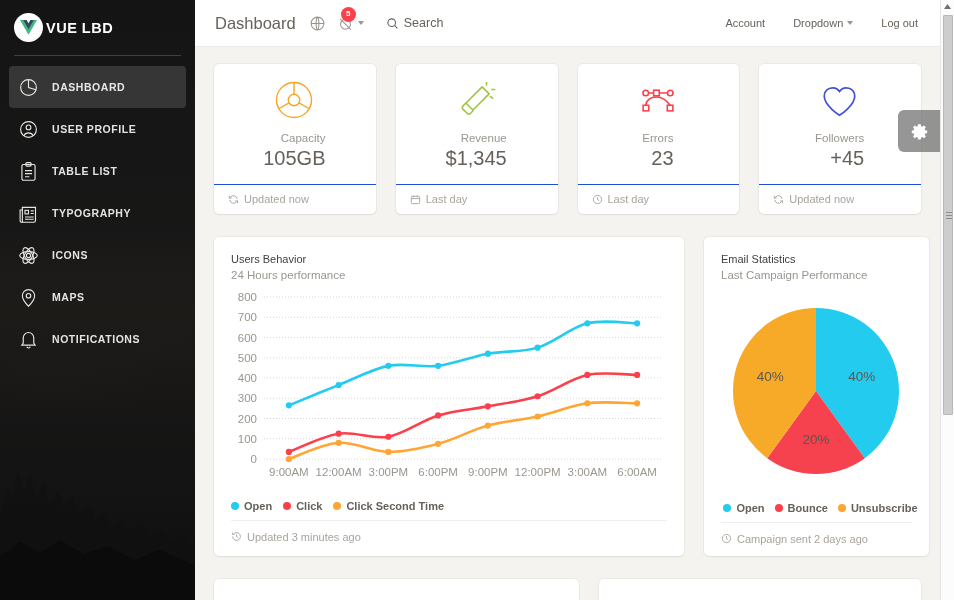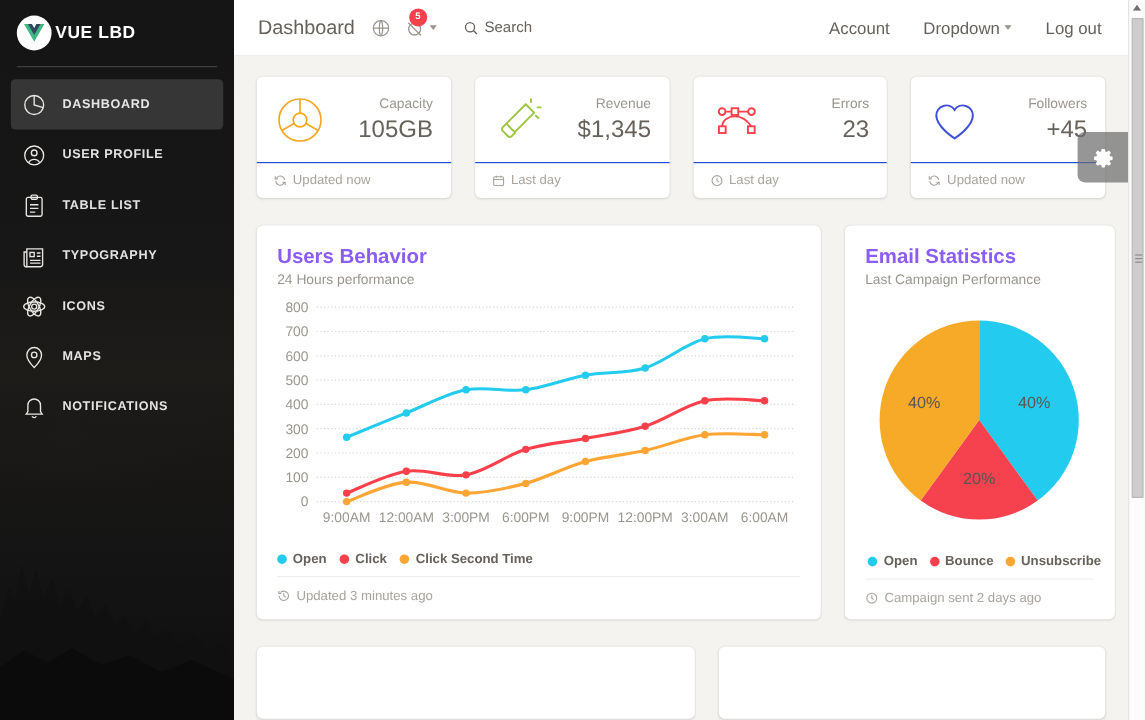--- a/index.html
+++ b/index.html
@@ -104,56 +104,57 @@
     border-right: 3.5px solid transparent;
     border-top: 4px solid #9a968f;
   }
   .search-link {
     display: flex; align-items: center; gap: 5px;
     margin-left: 22px; color: #66615b; font-size: 12.5px; cursor: pointer;
   }
   .nav-spacer { flex: 1 1 auto; }
   .nav-right { display: flex; align-items: center; gap: 28px; }
   .nav-right a {
-    color: #66615b; font-size: 14px; text-decoration: none;
+    color: #66615b; font-size: 11px; text-decoration: none;
     display: flex; align-items: center; cursor: pointer;
   }
 
   
   #content { padding: 17px 19px 0 19px; }
 
   .stat-row { display: flex; gap: 20px; margin-bottom: 23px; }
   .card {
     background: #ffffff;
     border-radius: 5px;
     box-shadow: 0 1px 2px rgba(0,0,0,.06), 0 0 0 1px rgba(0,0,0,.035);
   }
   .stat-card { flex: 1 1 0; min-width: 0; }
   .stat-body {
     display: flex; align-items: center;
     padding: 14px 15px 13px 14px;
     gap: 8px;
+    flex-direction: column;
   }
   .stat-icon { flex: 0 0 auto; width: 44px; height: 44px; display: flex; align-items: center; justify-content: center; }
   .stat-nums { flex: 1 1 auto; text-align: right; min-width: 0; }
   .stat-label { font-size: 11.5px; color: #9a968f; line-height: 1.4; }
   .stat-value { font-size: 20px; color: #66615b; line-height: 1.25; white-space: nowrap; }
   .stat-footer {
     border-top: 1px solid #1d4ed8;
     padding: 8px 14px 9px 14px;
     display: flex; align-items: center; gap: 5px;
     font-size: 11px; color: #a9a49d;
   }
   .stat-footer svg { flex: 0 0 auto; }
 
   .chart-row { display: flex; gap: 20px; }
   .chart-card-lg { flex: 0 0 470px; }
   .chart-card-sm { flex: 1 1 auto; }
   .card-head { padding: 15px 17px 0 17px; }
-  .card-title { font-size: 17px; color: #8b5cf6; font-weight: bold; line-height: 1.35; }
+  .card-title { font-size: 11px; color: #404040; font-weight: normal; line-height: 1.35; }
   .card-sub { font-size: 11.5px; color: #9a968f; margin-top: 2px; }
   .card-footer {
     border-top: 1px solid #f0efeb;
     margin: 0 17px;
     padding: 10px 0 11px 0;
     display: flex; align-items: center; gap: 5px;
     font-size: 11px; color: #a9a49d;
   }
   .legend {
     display: flex; align-items: flex-start; gap: 11px;

